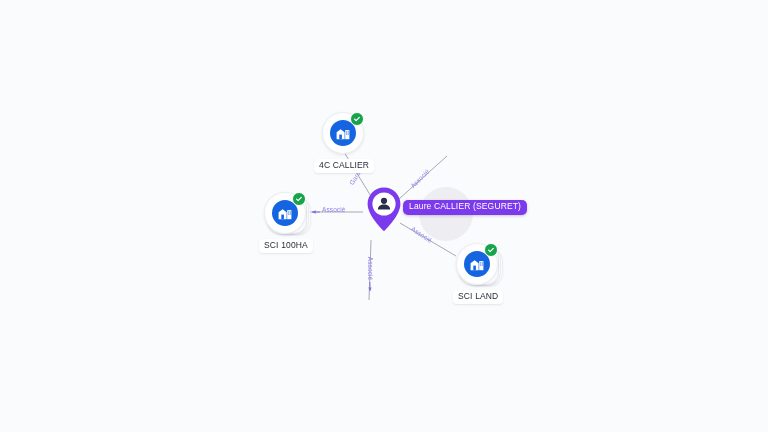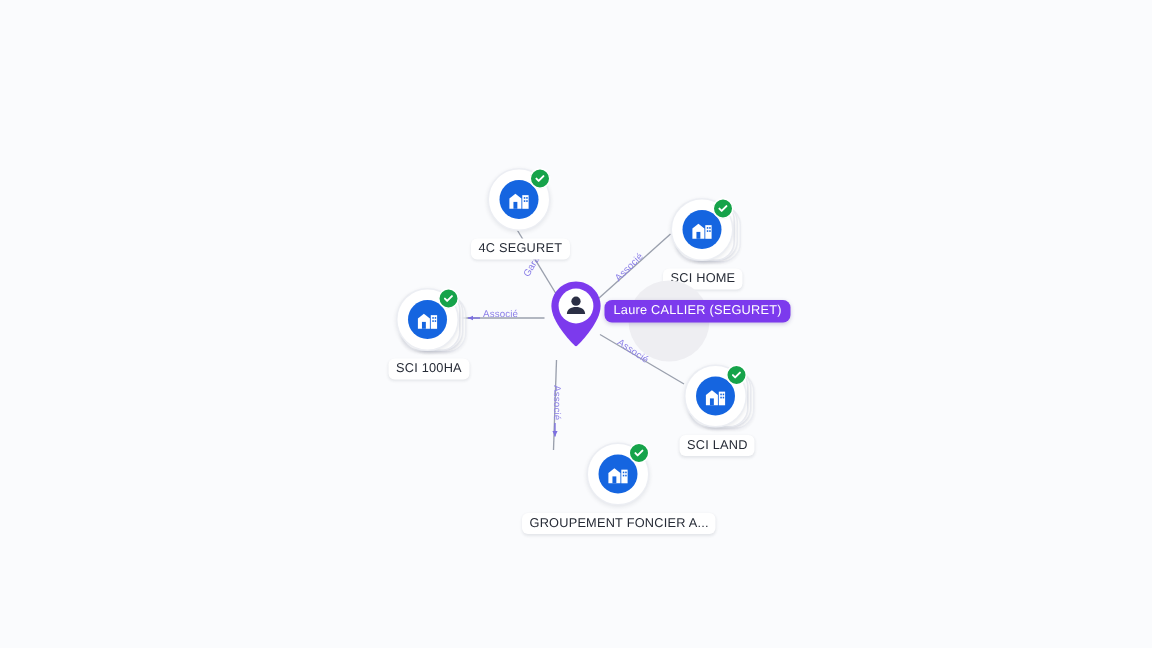--- a/index.html
+++ b/index.html
@@ -216,49 +216,23 @@
             <rect x="12.8" y="8.5" width="1" height="1.1" fill="#1565e0"></rect>
           </svg>
         </div>
       </div>
       <div class="verified-badge">
         <svg width="8" height="8" viewBox="0 0 8 8" fill="none">
           <path d="M1.6 4.1L3.1 5.6L6.3 2.4" stroke="#ffffff" stroke-width="1.3" stroke-linecap="round" stroke-linejoin="round"></path>
         </svg>
       </div>
     </div>
-    <div class="node-caption">4C SEGURET</div>
+    <div class="node-caption">4C CALLIER</div>
   </div>
 
-  <div class="node" style="left:442px; top:132px;">
-    <div class="chip-wrap">
-      <div class="chip-stack s3"></div>
-      <div class="chip-stack s2"></div>
-      <div class="chip-stack s1"></div>
-      <div class="chip-main">
-        <div class="chip-disc">
-          <svg width="16" height="16" viewBox="0 0 16 16" fill="none">
-            <path d="M1.6 14.2V7.3L5.6 4.2L9.6 7.3V14.2H1.6Z" fill="#ffffff"></path>
-            <rect x="4.3" y="9.6" width="2.6" height="4.6" fill="#1565e0"></rect>
-            <rect x="10.2" y="5.1" width="4.2" height="9.1" fill="#ffffff"></rect>
-            <rect x="11.2" y="6.4" width="1" height="1.1" fill="#1565e0"></rect>
-            <rect x="12.8" y="6.4" width="1" height="1.1" fill="#1565e0"></rect>
-            <rect x="11.2" y="8.5" width="1" height="1.1" fill="#1565e0"></rect>
-            <rect x="12.8" y="8.5" width="1" height="1.1" fill="#1565e0"></rect>
-          </svg>
-        </div>
-      </div>
-      <div class="verified-badge">
-        <svg width="8" height="8" viewBox="0 0 8 8" fill="none">
-          <path d="M1.6 4.1L3.1 5.6L6.3 2.4" stroke="#ffffff" stroke-width="1.3" stroke-linecap="round" stroke-linejoin="round"></path>
-        </svg>
-      </div>
-    </div>
-    <div class="node-caption">SCI HOME</div>
-  </div>
 
   <div class="node" style="left:259px; top:192px;text-align:right;">
     <div class="chip-wrap">
       <div class="chip-stack s3"></div>
       <div class="chip-stack s2"></div>
       <div class="chip-stack s1"></div>
       <div class="chip-main">
         <div class="chip-disc">
           <svg width="16" height="16" viewBox="0 0 16 16" fill="none">
             <path d="M1.6 14.2V7.3L5.6 4.2L9.6 7.3V14.2H1.6Z" fill="#ffffff"></path>
@@ -300,43 +274,20 @@
       </div>
       <div class="verified-badge">
         <svg width="8" height="8" viewBox="0 0 8 8" fill="none">
           <path d="M1.6 4.1L3.1 5.6L6.3 2.4" stroke="#ffffff" stroke-width="1.3" stroke-linecap="round" stroke-linejoin="round"></path>
         </svg>
       </div>
     </div>
     <div class="node-caption">SCI LAND</div>
   </div>
 
-  <div class="node" style="left:348px; top:295px;">
-    <div class="chip-wrap">
-      <div class="chip-main">
-        <div class="chip-disc">
-          <svg width="16" height="16" viewBox="0 0 16 16" fill="none">
-            <path d="M1.6 14.2V7.3L5.6 4.2L9.6 7.3V14.2H1.6Z" fill="#ffffff"></path>
-            <rect x="4.3" y="9.6" width="2.6" height="4.6" fill="#1565e0"></rect>
-            <rect x="10.2" y="5.1" width="4.2" height="9.1" fill="#ffffff"></rect>
-            <rect x="11.2" y="6.4" width="1" height="1.1" fill="#1565e0"></rect>
-            <rect x="12.8" y="6.4" width="1" height="1.1" fill="#1565e0"></rect>
-            <rect x="11.2" y="8.5" width="1" height="1.1" fill="#1565e0"></rect>
-            <rect x="12.8" y="8.5" width="1" height="1.1" fill="#1565e0"></rect>
-          </svg>
-        </div>
-      </div>
-      <div class="verified-badge">
-        <svg width="8" height="8" viewBox="0 0 8 8" fill="none">
-          <path d="M1.6 4.1L3.1 5.6L6.3 2.4" stroke="#ffffff" stroke-width="1.3" stroke-linecap="round" stroke-linejoin="round"></path>
-        </svg>
-      </div>
-    </div>
-    <div class="node-caption">GROUPEMENT FONCIER A...</div>
-  </div>
 
   <div id="person-node" style="left:365px; top:186px;">
     <div class="person-halo"></div>
     <div class="person-pin">
       <svg width="38" height="48" viewBox="0 0 38 48" fill="none">
         <path d="M19 1.6C9.9 1.6 2.6 8.9 2.6 18C2.6 28.5 15.2 41.5 18.1 44.4
                  C18.6 44.9 19.4 44.9 19.9 44.4C22.8 41.5 35.4 28.5 35.4 18
                  C35.4 8.9 28.1 1.6 19 1.6Z" fill="#7c3aed"></path>
         <circle cx="19" cy="18" r="11.6" fill="#ffffff"></circle>
         <g>

